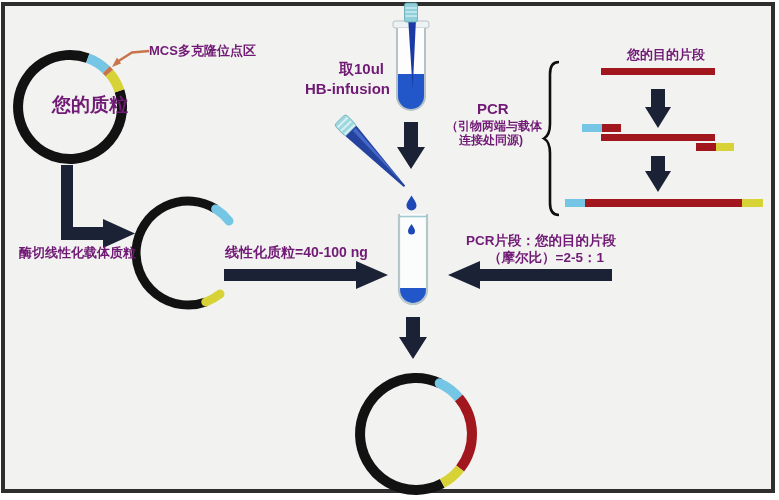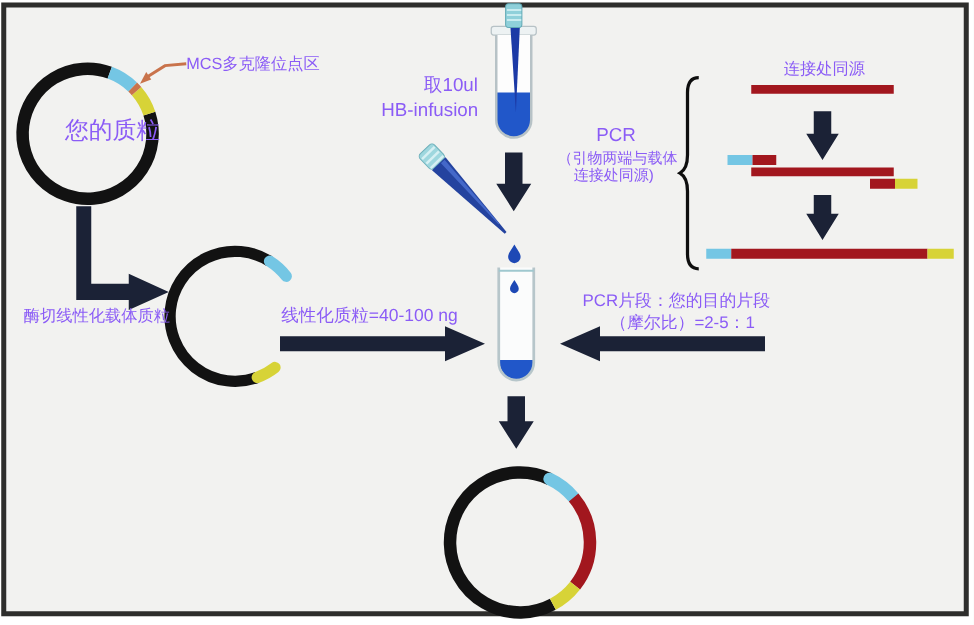--- a/index.html
+++ b/index.html
@@ -8,21 +8,21 @@
     font-family:"Liberation Sans","DejaVu Sans",sans-serif;
     overflow:hidden;
   }
   .frame{
     position:absolute;left:1px;top:2px;width:766px;height:483px;
     border:4px solid var(--color-frame,#2e2e2c);
     background:var(--color-background,#f2f2f0);
   }
   svg.overlay{position:absolute;left:0;top:0;width:779px;height:500px;}
   .lbl{
-    position:absolute;color:#8b5cf6;font-weight:normal;white-space:nowrap;
+    position:absolute;color:#701a75;font-weight:bold;white-space:nowrap;
     line-height:1.15;
   }
   .mcs-label{left:149px;top:44px;font-size:13px;}
   .plasmid-name{left:24px;top:94px;width:92px;text-align:center;font-size:19px;padding-left:20px;}
   .digest-label{left:19px;top:246px;font-size:13px;}
   .amount-label{left:225px;top:244px;font-size:14px;}
   .take-volume{left:339px;top:60px;font-size:15px;}
   .reagent-name{left:305px;top:80px;font-size:15px;}
   .pcr-title{left:477px;top:100px;font-size:15px;}
   .pcr-note1{left:446px;top:120px;font-size:12px;}
@@ -145,15 +145,15 @@
 
 <div class="lbl mcs-label">MCS多克隆位点区</div>
 <div class="lbl plasmid-name">您的质粒</div>
 <div class="lbl digest-label">酶切线性化载体质粒</div>
 <div class="lbl amount-label">线性化质粒=40-100 ng</div>
 <div class="lbl take-volume">取10ul</div>
 <div class="lbl reagent-name">HB-infusion</div>
 <div class="lbl pcr-title">PCR</div>
 <div class="lbl pcr-note1">（引物两端与载体</div>
 <div class="lbl pcr-note2">连接处同源)</div>
-<div class="lbl fragment-title">连接处同源</div>
+<div class="lbl fragment-title">您的目的片段</div>
 <div class="lbl ratio1">PCR片段：您的目的片段</div>
 <div class="lbl ratio2">（摩尔比）=2-5：1</div>
 
 </body></html>

